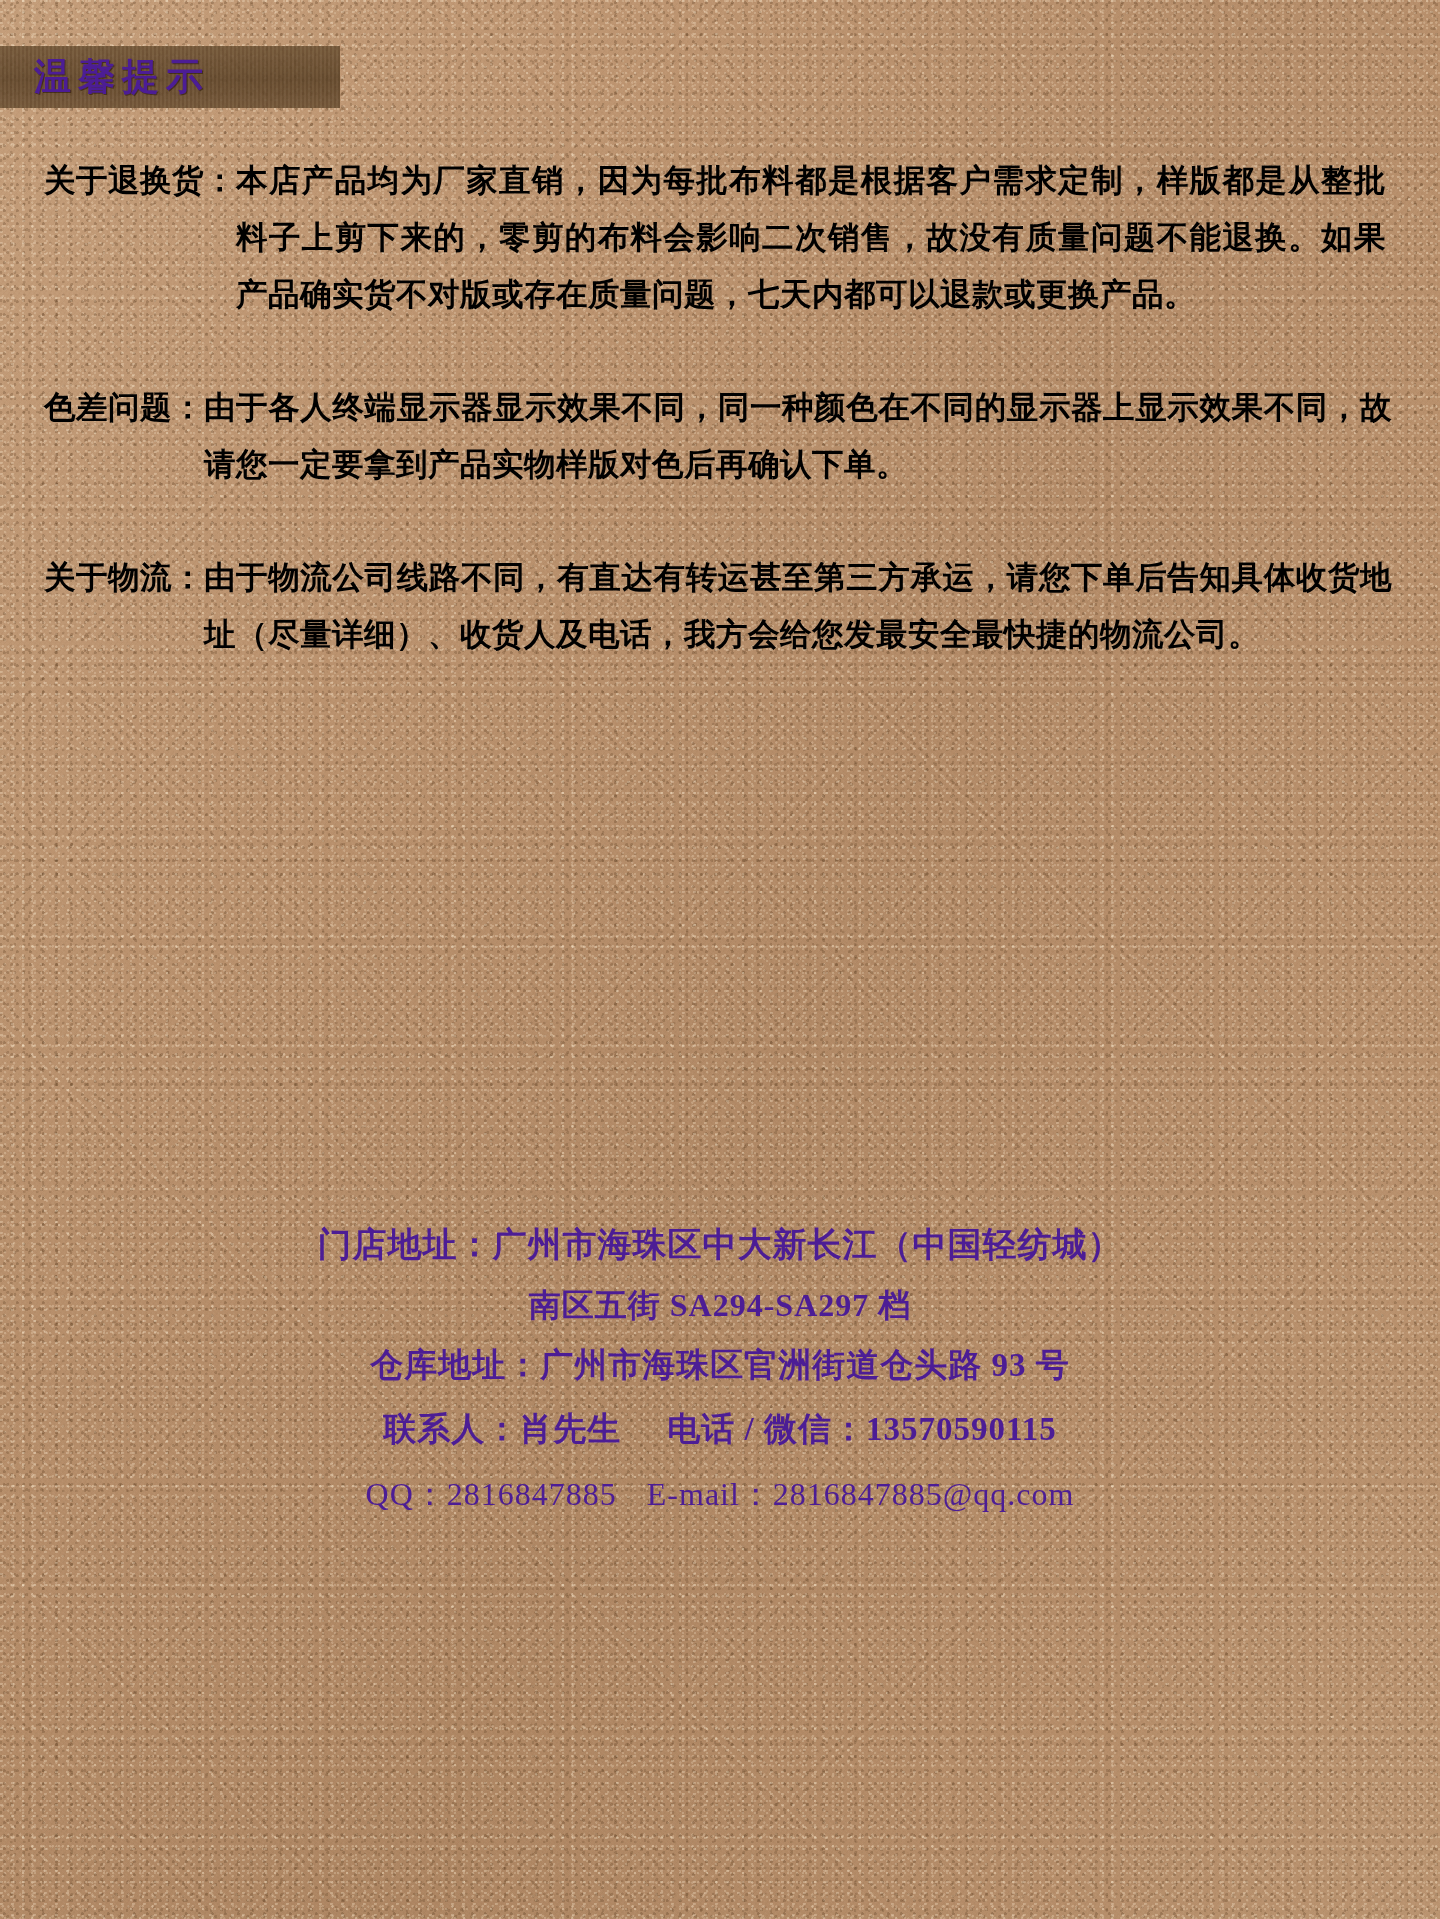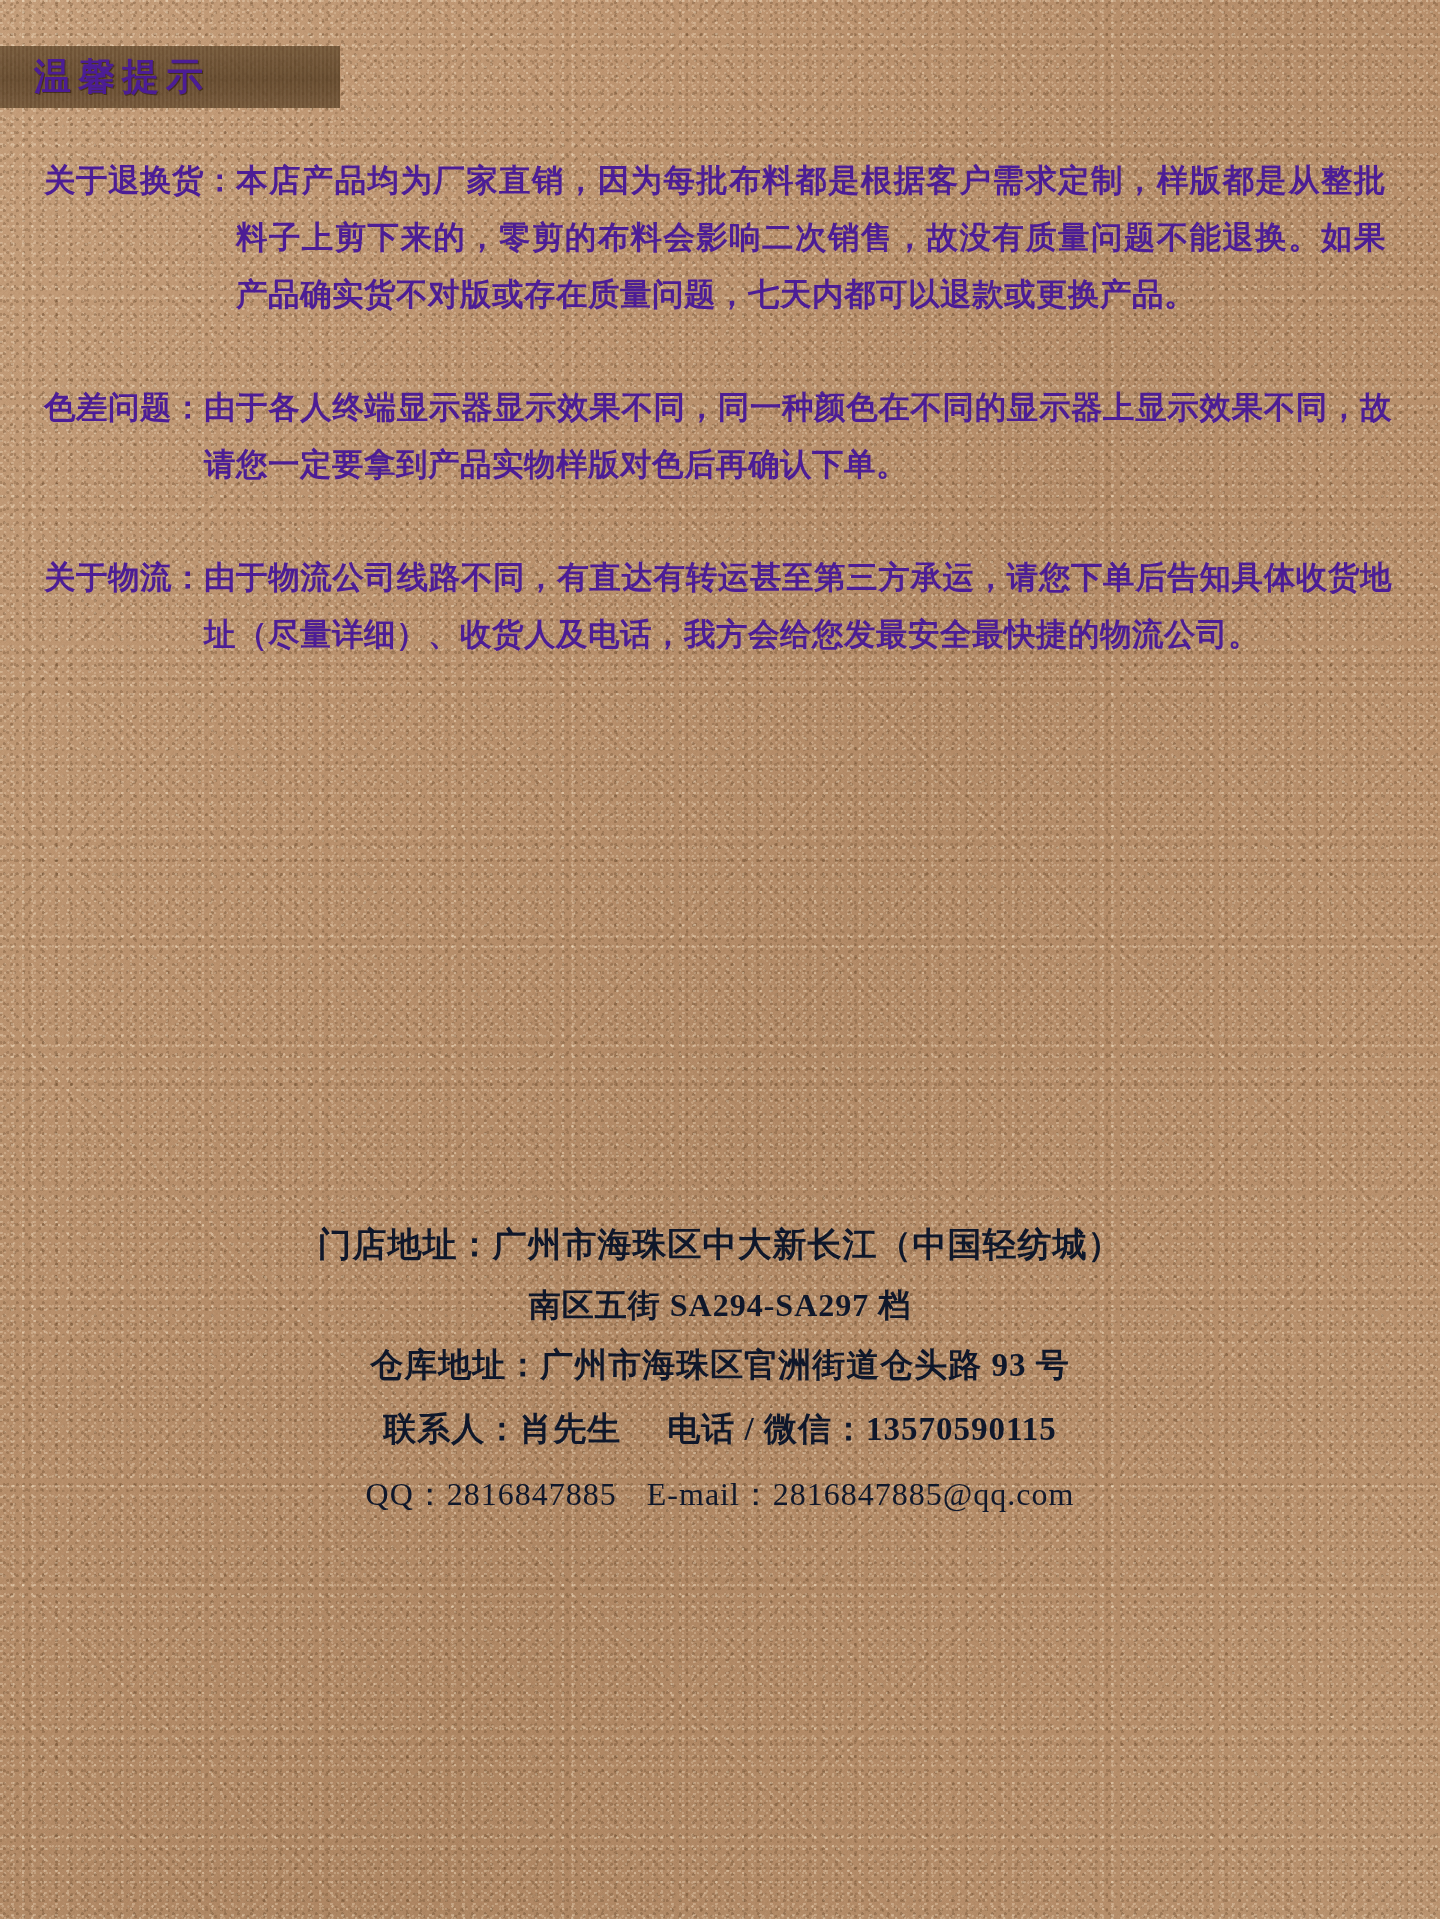--- a/index.html
+++ b/index.html
@@ -93,21 +93,21 @@
   #heading-tips .bar { width: 340px; }
   #heading-contact { top: 1114px; width: 340px; }
   #heading-contact .bar { width: 340px; }
 
   
   .tips {
     position: absolute;
     top: 152px;
     left: 44px;
     width: 1348px;
-    color: #4c1d95;
+    color: #000000;
   }
   .tips-block {
     display: flex;
     margin-bottom: 56px;
     font-size: 31.5px;
     line-height: 57px;
   }
   .tips-block:last-child { margin-bottom: 0; }
   .tips-label {
     flex: 0 0 auto;
@@ -124,21 +124,21 @@
   }
   .tips-block.t1 .tips-text { padding-right: 6px; }
 
   
   .contact {
     position: absolute;
     top: 1214px;
     left: 0;
     width: 1440px;
     text-align: center;
-    color: #0f172a;
+    color: #4c1d95;
   }
   .contact-line {
     font-weight: bold;
     letter-spacing: 1px;
   }
   .c1 { font-size: 34px; line-height: 62px; }
   .c2 { font-size: 32px; line-height: 58px; }
   .c3 { font-size: 33px; line-height: 62px; }
   .c4 { font-size: 33px; line-height: 66px; }
   .c5 { font-size: 32px; line-height: 64px; font-weight: normal; font-family: Liberation Serif, serif; }

